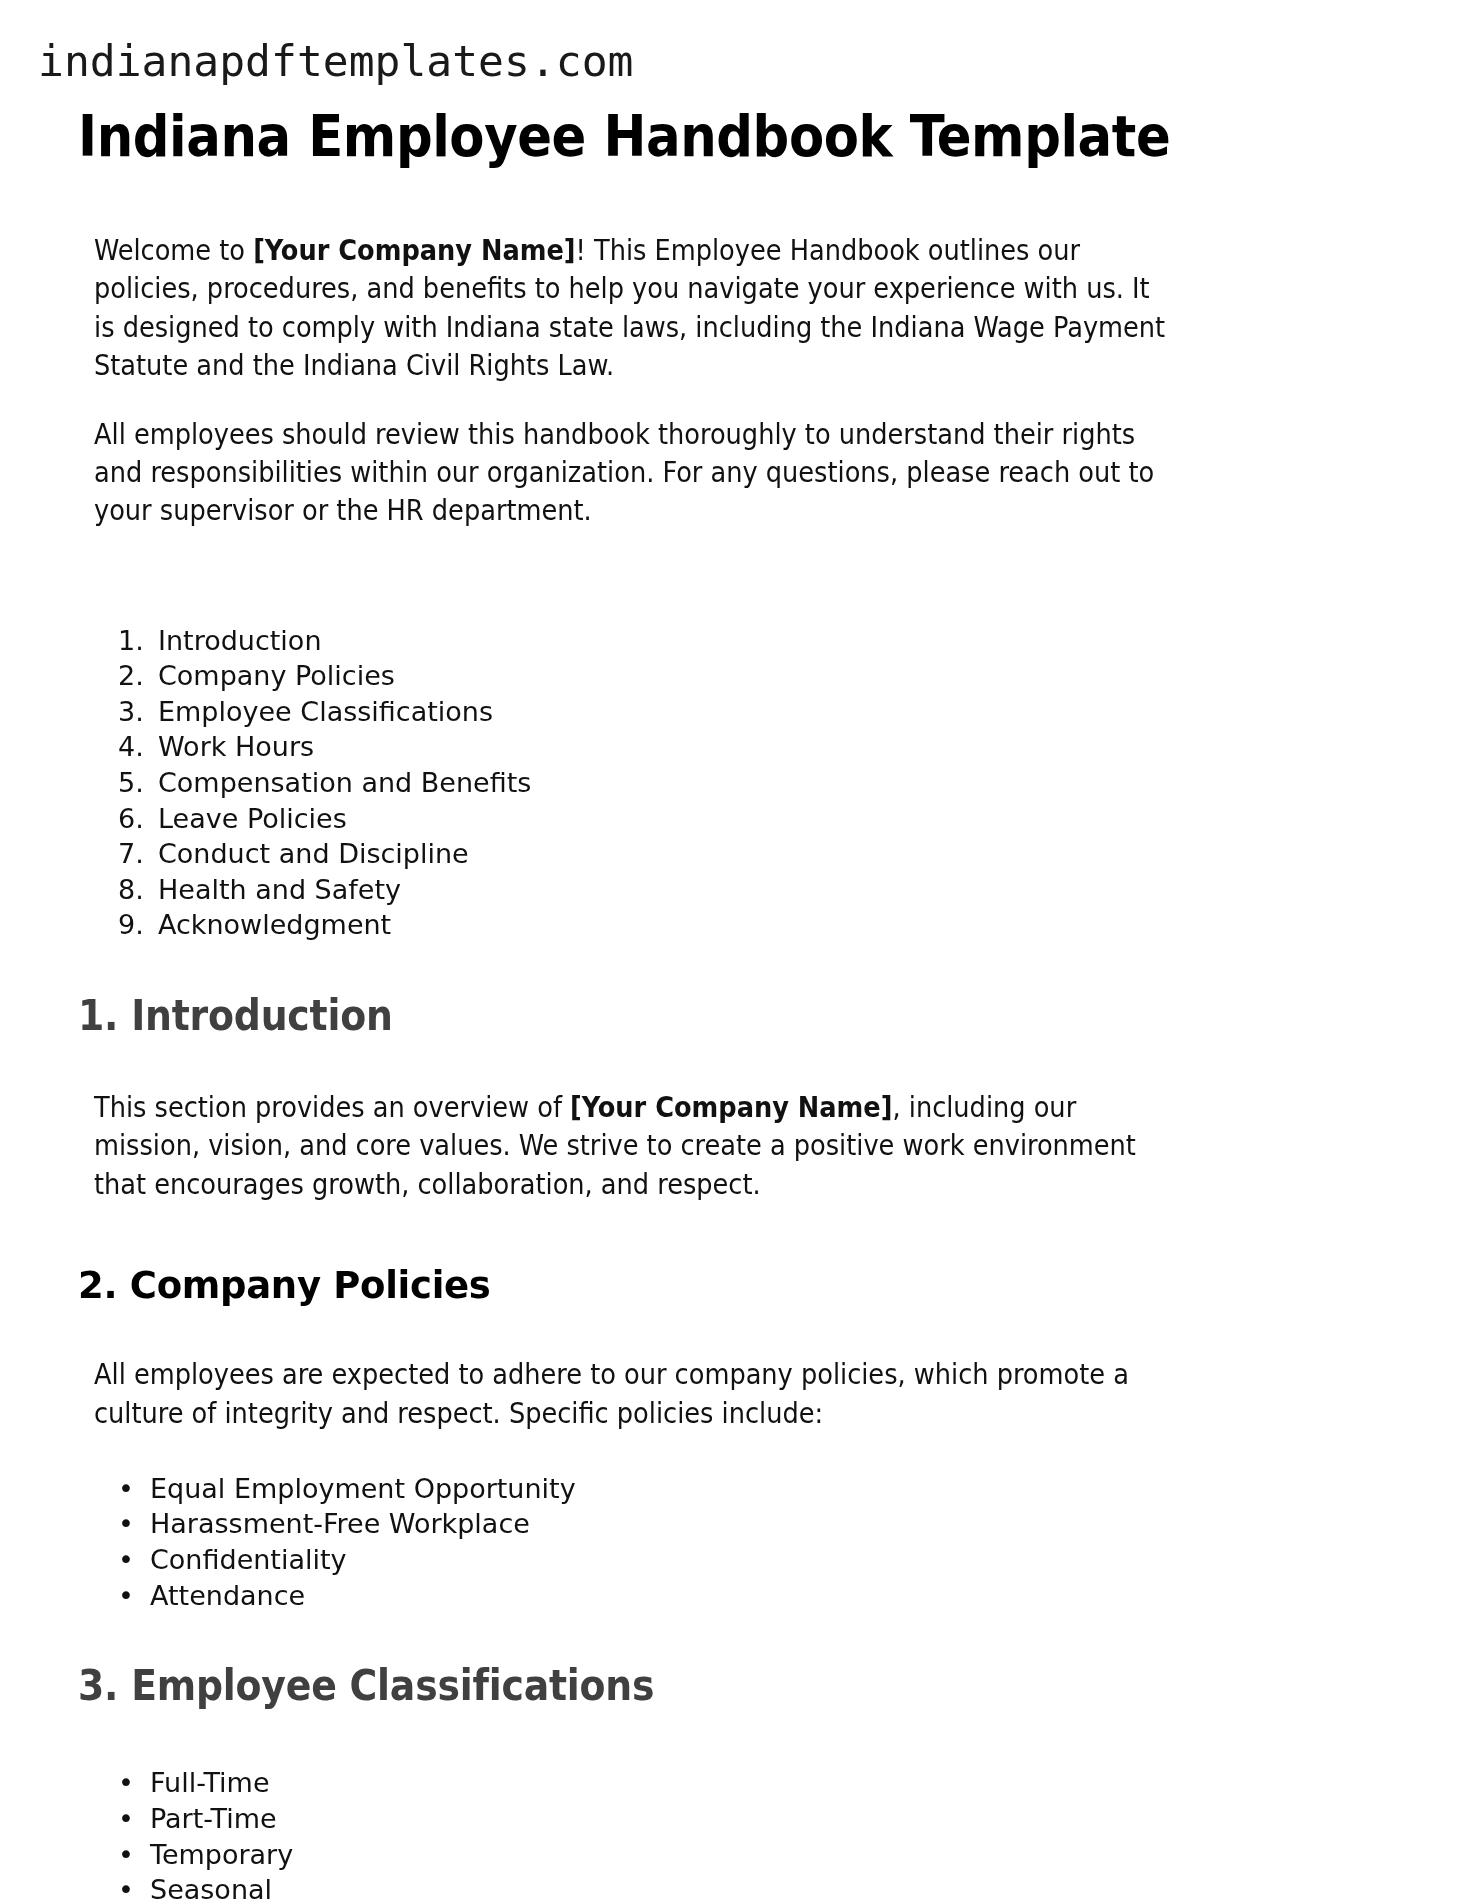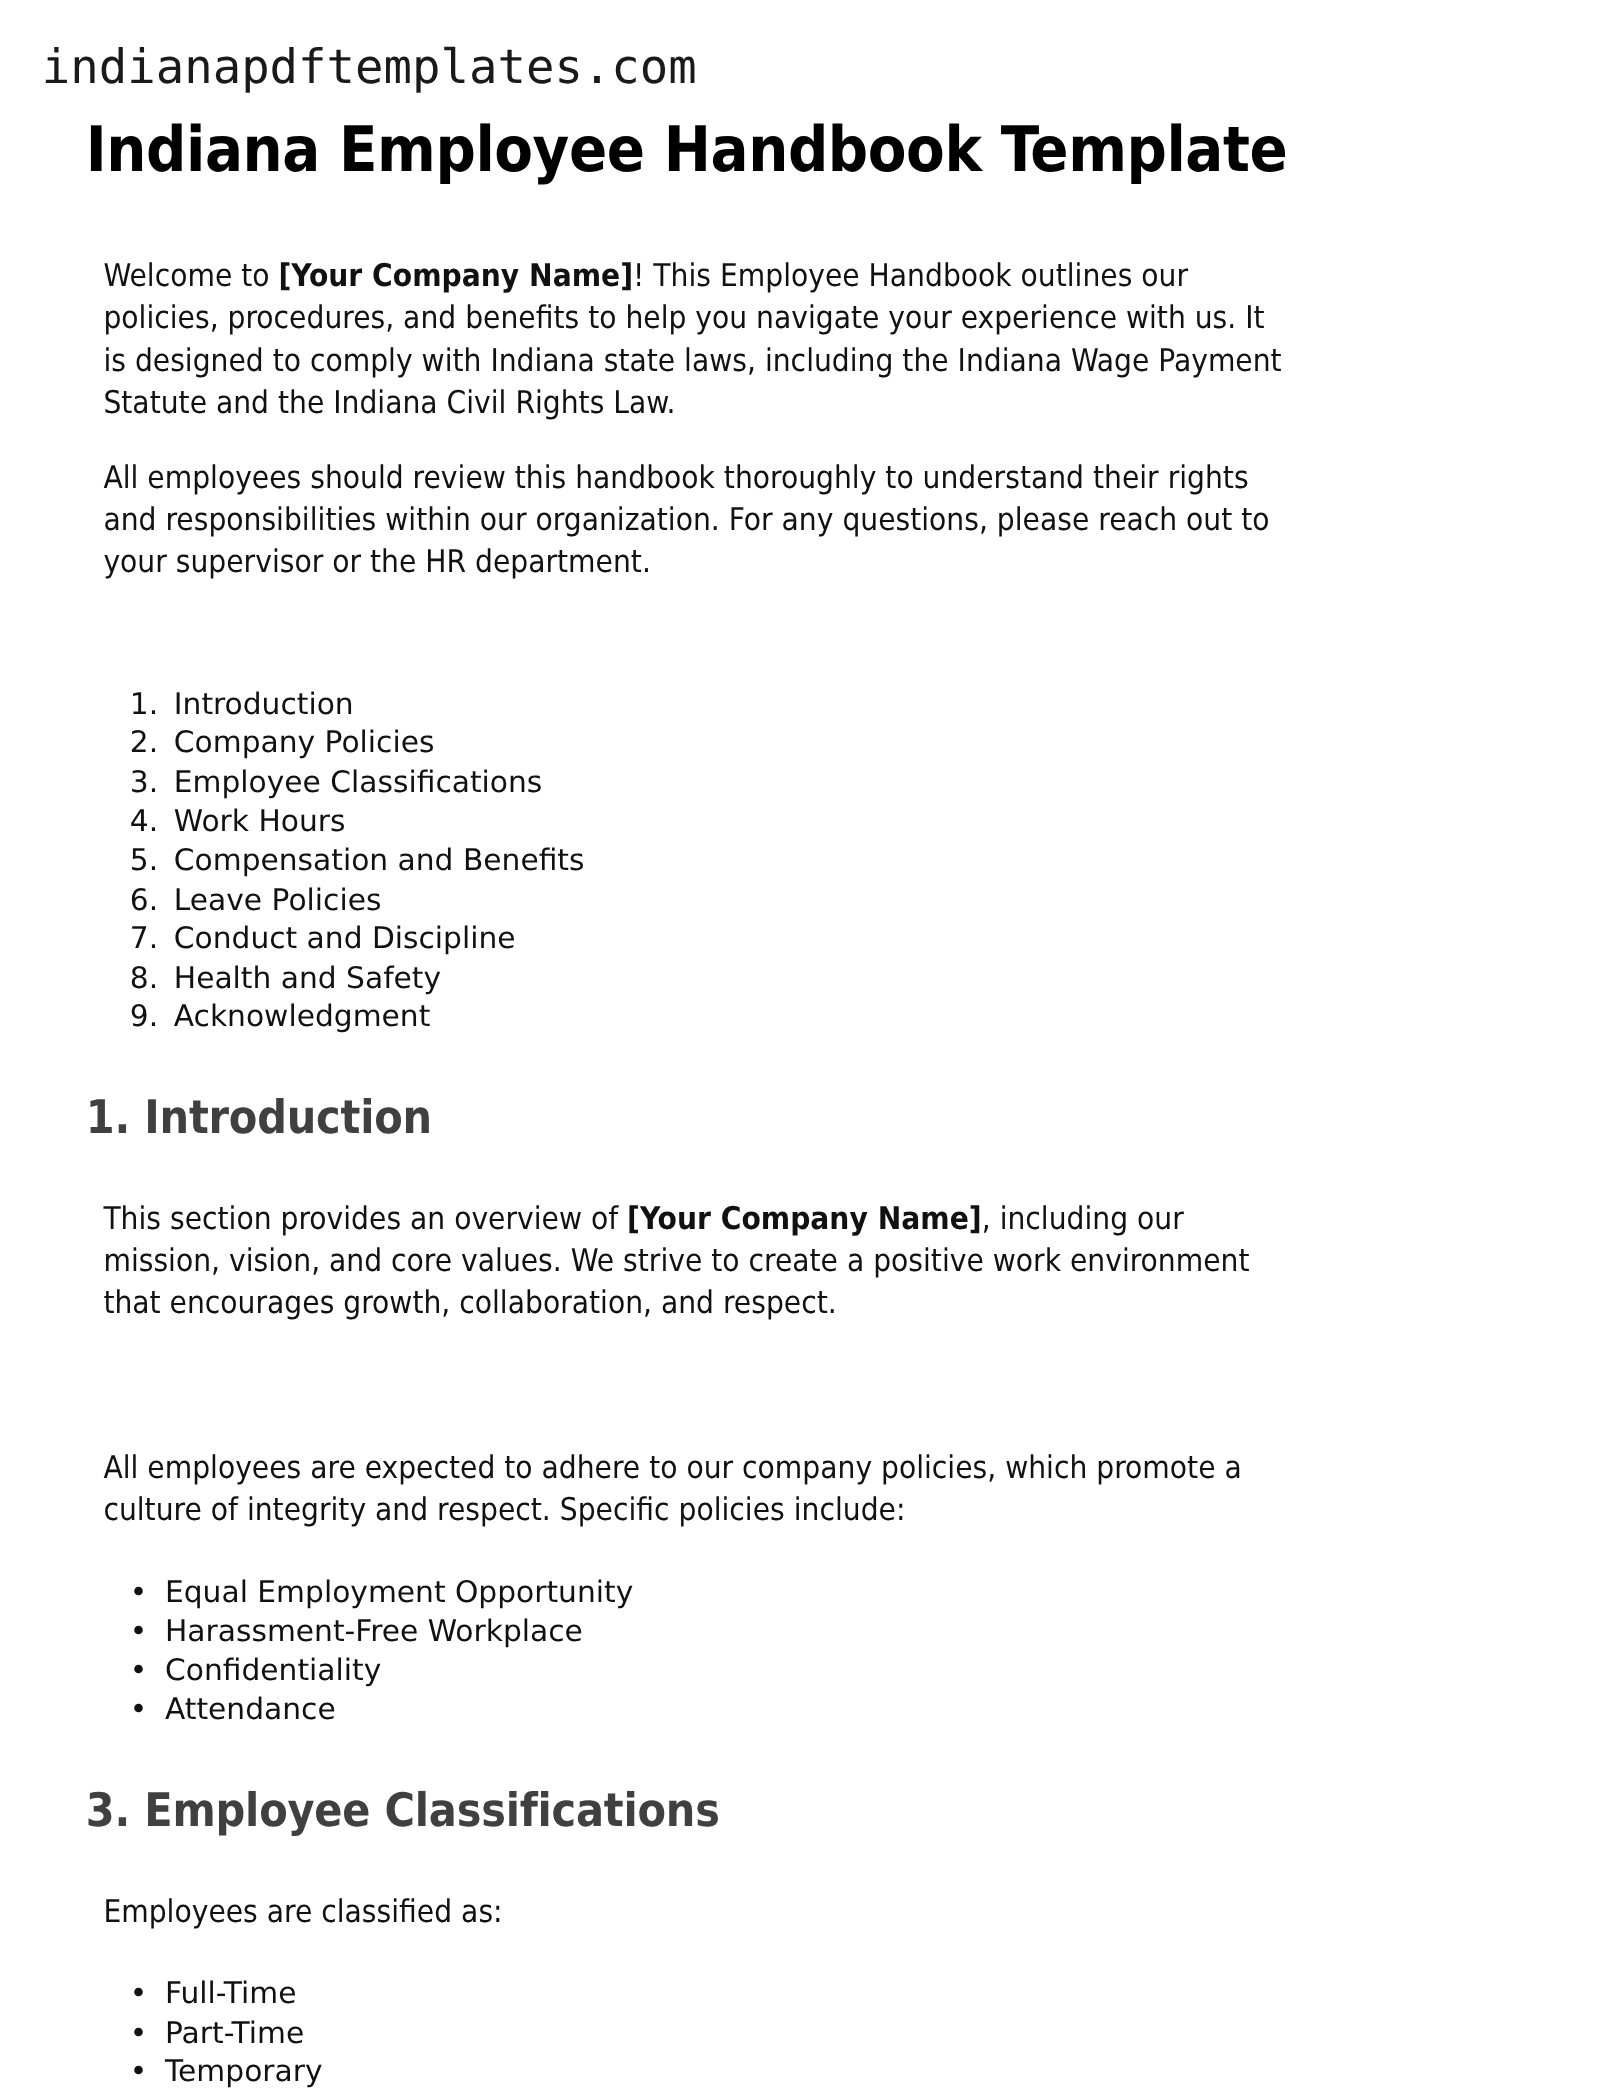--- a/index.html
+++ b/index.html
@@ -190,20 +190,21 @@
   <div class="block-gap-lg"></div>
 
   <h2 class="h2-section">1. Introduction</h2>
 
   <div class="block-gap-md"></div>
 
   <p class="para"><span>This section provides an overview of </span><b>[Your Company Name]</b><span>, including our mission, vision, and core values. We strive to create a positive work environment that encourages growth, collaboration, and respect.</span></p>
 
   <div class="block-gap-lg"></div>
 
+  <h2 class="h2">2. Company Policies</h2>
 
   <div class="block-gap-md"></div>
 
   <p class="para">All employees are expected to adhere to our company policies, which promote a culture of integrity and respect. Specific policies include:</p>
 
   <div class="block-gap-sm"></div>
 
   <ul class="bullet-list">
     <li>
         <span class="dot">•</span>
@@ -222,21 +223,20 @@
         <span>Attendance</span>
       </li>
   </ul>
 
   <div class="block-gap-lg"></div>
 
   <h2 class="h2-section">3. Employee Classifications</h2>
 
   <div class="block-gap-md"></div>
 
-  <p class="para">Employees are classified as:</p>
 
   <div class="block-gap-sm"></div>
 
   <ul class="bullet-list">
     <li>
         <span class="dot">•</span>
         <span>Full-Time</span>
       </li>
     <li>
         <span class="dot">•</span>

